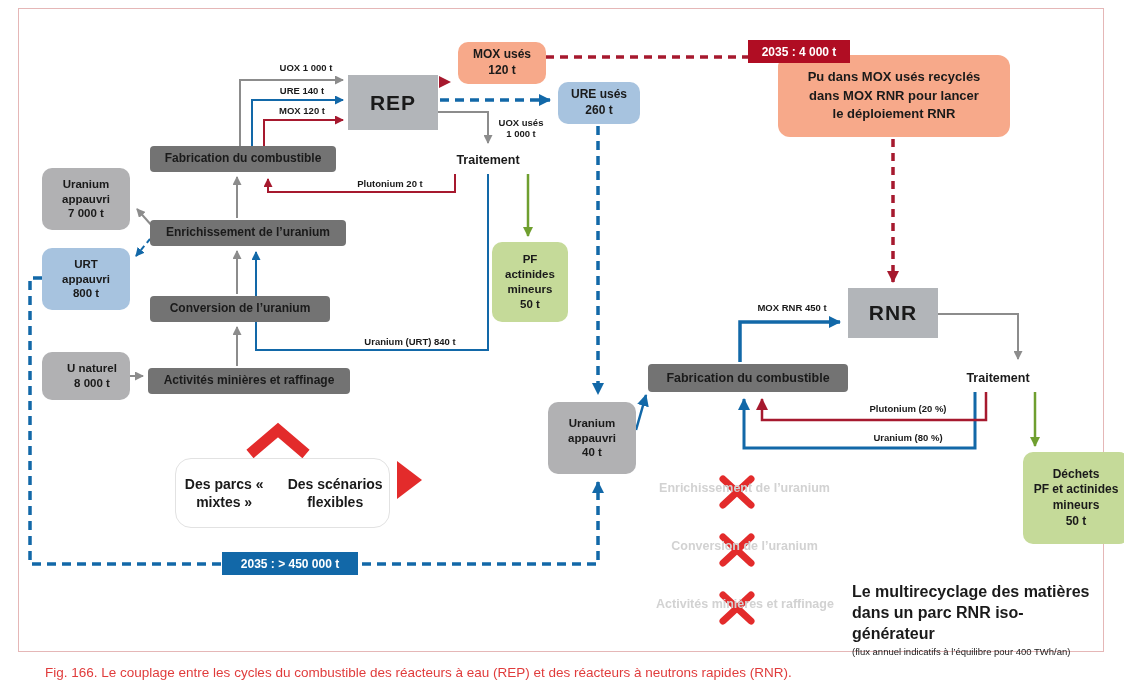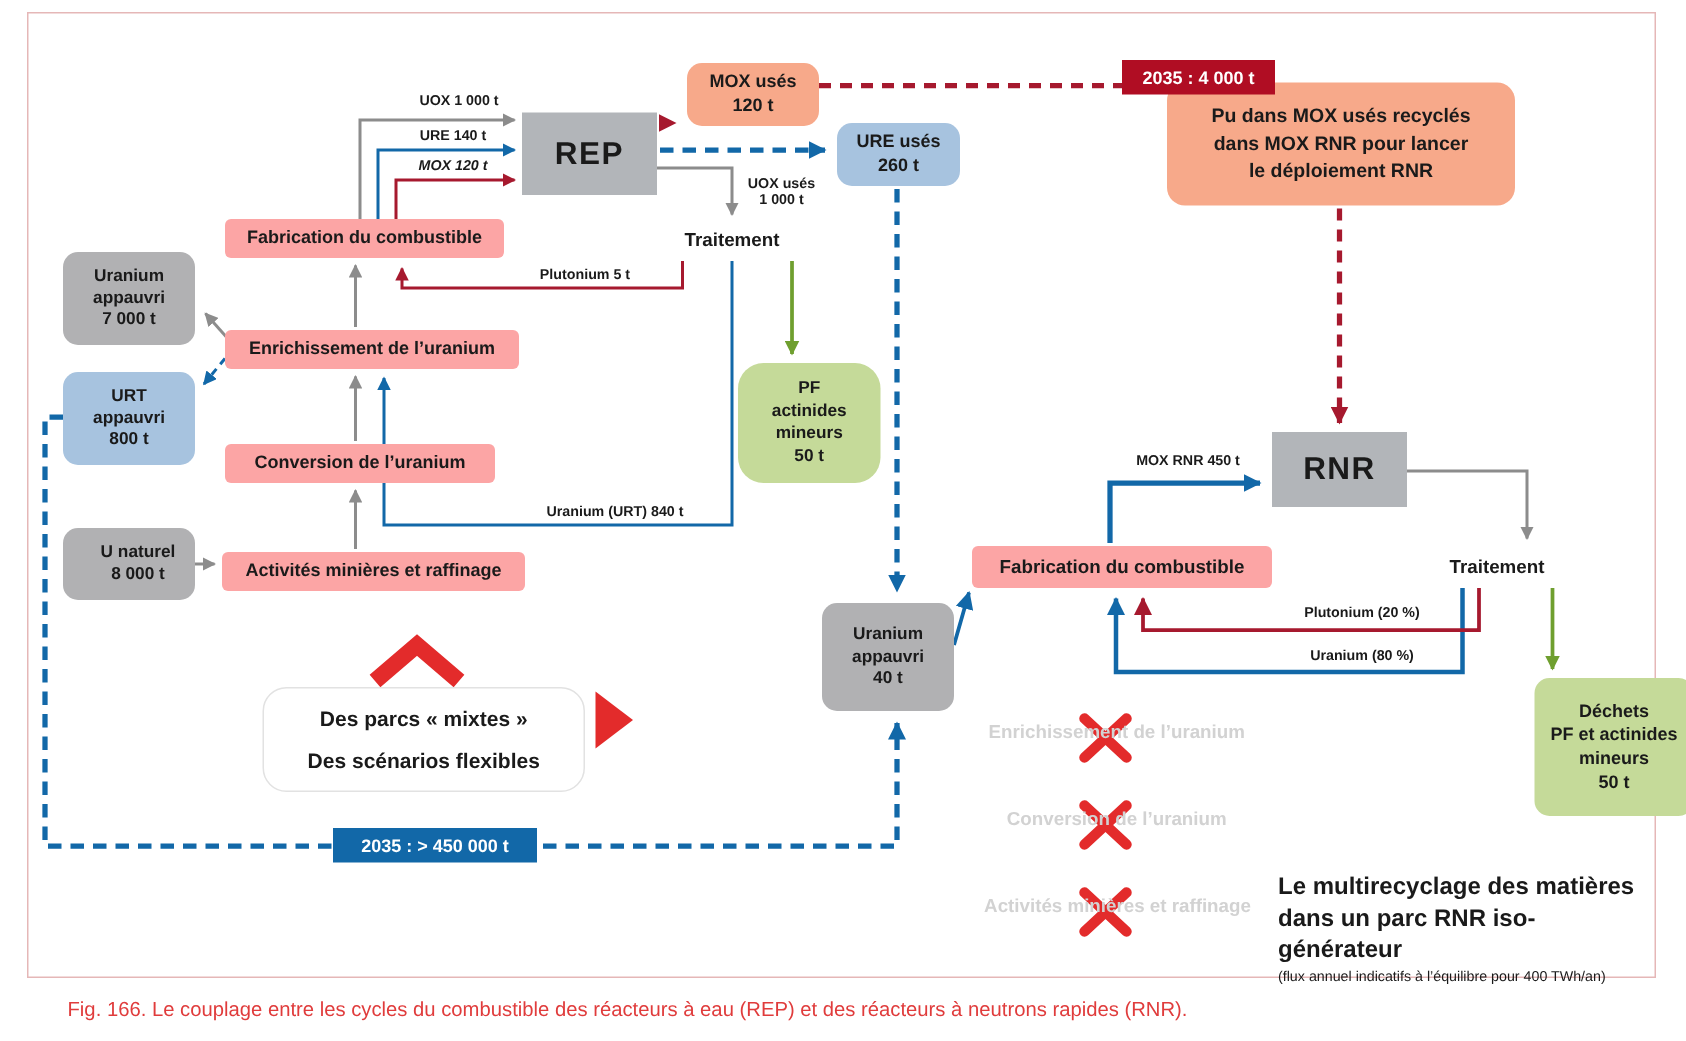--- a/index.html
+++ b/index.html
@@ -7,36 +7,36 @@
         font-family:"Liberation Sans",sans-serif;color:#1a1a1a;overflow:hidden;}
   .frame{position:absolute;left:18px;top:8px;width:1086px;height:644px;
          border:1px solid #e5b7b7;box-sizing:border-box;}
   svg.flows{position:absolute;left:0;top:0;z-index:1;}
   .box{position:absolute;display:flex;align-items:center;justify-content:center;
        text-align:center;font-weight:bold;box-sizing:border-box;z-index:2;
        white-space:pre-line;line-height:1.3;}
   .rounded{border-radius:10px;}
   .gray{background:#b1b1b3;}
   .blue{background:#a7c3df;}
-  .orange{background:#fca5a5;border-radius:4px;font-size:12px;}
+  .orange{background:#737373;border-radius:4px;font-size:12px;}
   .salmon{background:#f7a98a;}
   .green{background:#c5da99;}
   .white{background:#ffffff;text-align:center;}
   .reactor{background:#b2b5b9;font-size:21px;letter-spacing:1px;}
   .sm{font-size:11.5px;}
   .badge{position:absolute;display:flex;align-items:center;justify-content:center;
          font-weight:bold;font-size:12px;color:#fff;z-index:4;}
   .badge-blue{background:#1268a8;}
   .badge-red{background:#b00d23;}
   .flabel{position:absolute;font-size:9.5px;font-weight:bold;color:#1a1a1a;
           text-align:center;z-index:3;white-space:pre-line;line-height:1.15;}
   .disabled-item{position:absolute;color:#d2d2d2;font-weight:bold;font-size:12.5px;
           text-align:center;z-index:2;}
   .slogan{background:#fff;border:1px solid #e2e2e2;border-radius:16px;
-          flex-direction:column;gap:9px;font-size:14px;}
+          flex-direction:row;gap:9px;font-size:14px;justify-content:flex-end;}
   .note-title{font-weight:bold;font-size:16px;line-height:1.3;white-space:pre-line;}
   .note-sub{font-size:9.5px;font-weight:normal;margin-top:2px;}
   .caption{position:absolute;left:45px;top:665px;font-size:13.5px;color:#e03c3c;z-index:2;}
 </style>
 </head>
 <body>
 
 <div id="page">
   <div class="frame"></div>
 
@@ -133,21 +133,21 @@
   <div class="box orange" style="left:150px;top:220px;width:196px;height:26px;">Enrichissement de l’uranium</div>
   <div class="box orange" style="left:150px;top:296px;width:180px;height:26px;">Conversion de l’uranium</div>
   <div class="box orange" style="left:148px;top:368px;width:202px;height:26px;">Activités minières et raffinage</div>
 
   <div class="box reactor" style="left:348px;top:75px;width:90px;height:55px;">REP</div>
   <div class="box salmon rounded" style="left:458px;top:42px;width:88px;height:42px;font-size:12px;">MOX usés
 120 t</div>
   <div class="box blue rounded" style="left:558px;top:82px;width:82px;height:42px;font-size:12px;">URE usés
 260 t</div>
   <div class="box white" style="left:438px;top:148px;width:100px;height:24px;font-size:12.5px;">Traitement</div>
-  <div class="box green rounded sm" style="left:492px;top:242px;width:95px;height:80px;border-radius:17px;">PF
+  <div class="box green rounded sm" style="left:492px;top:242px;width:76px;height:80px;">PF
 actinides
 mineurs
 50 t</div>
 
   <div class="box gray rounded sm" style="left:548px;top:402px;width:88px;height:72px;">Uranium
 appauvri
 40 t</div>
   <div class="box slogan" style="left:175px;top:458px;width:215px;height:70px;">
     <div>Des parcs « mixtes »</div>
     <div>Des scénarios flexibles</div>
@@ -171,23 +171,23 @@
   <div class="disabled-item" style="left:645px;top:597px;width:200px;">Activités minières et raffinage</div>
 
   <div style="position:absolute;left:852px;top:582px;width:252px;z-index:2;">
     <div class="note-title">Le multirecyclage des matières
 dans un parc RNR iso-générateur</div>
     <div class="note-sub">(flux annuel indicatifs à l’équilibre pour 400 TWh/an)</div>
   </div>
 
   <div class="flabel" style="left:266px;top:63px;width:80px;">UOX 1 000 t</div>
   <div class="flabel" style="left:266px;top:86px;width:72px;">URE 140 t</div>
-  <div class="flabel" style="left:266px;top:106px;width:72px;font-style:italic;">MOX 120 t</div>
+  <div class="flabel" style="left:266px;top:106px;width:72px;">MOX 120 t</div>
   <div class="flabel" style="left:493px;top:118px;width:56px;">UOX usés
 1 000 t</div>
-  <div class="flabel" style="left:340px;top:179px;width:100px;">Plutonium 5 t</div>
+  <div class="flabel" style="left:340px;top:179px;width:100px;">Plutonium 20 t</div>
   <div class="flabel" style="left:350px;top:337px;width:120px;">Uranium (URT) 840 t</div>
   <div class="flabel" style="left:744px;top:303px;width:96px;">MOX RNR 450 t</div>
   <div class="flabel" style="left:848px;top:404px;width:120px;">Plutonium (20 %)</div>
   <div class="flabel" style="left:848px;top:433px;width:120px;">Uranium (80 %)</div>
 
   <div class="caption">Fig. 166. Le couplage entre les cycles du combustible des réacteurs à eau (REP) et des réacteurs à neutrons rapides (RNR).</div>
 </div>
 
 </body></html>

